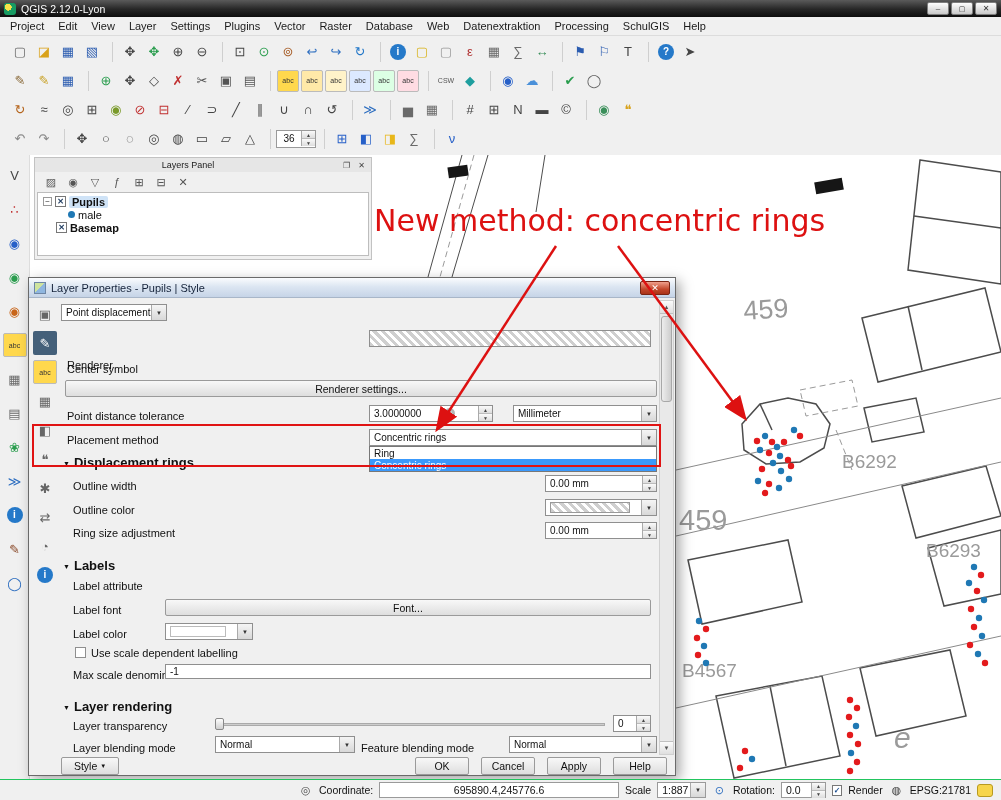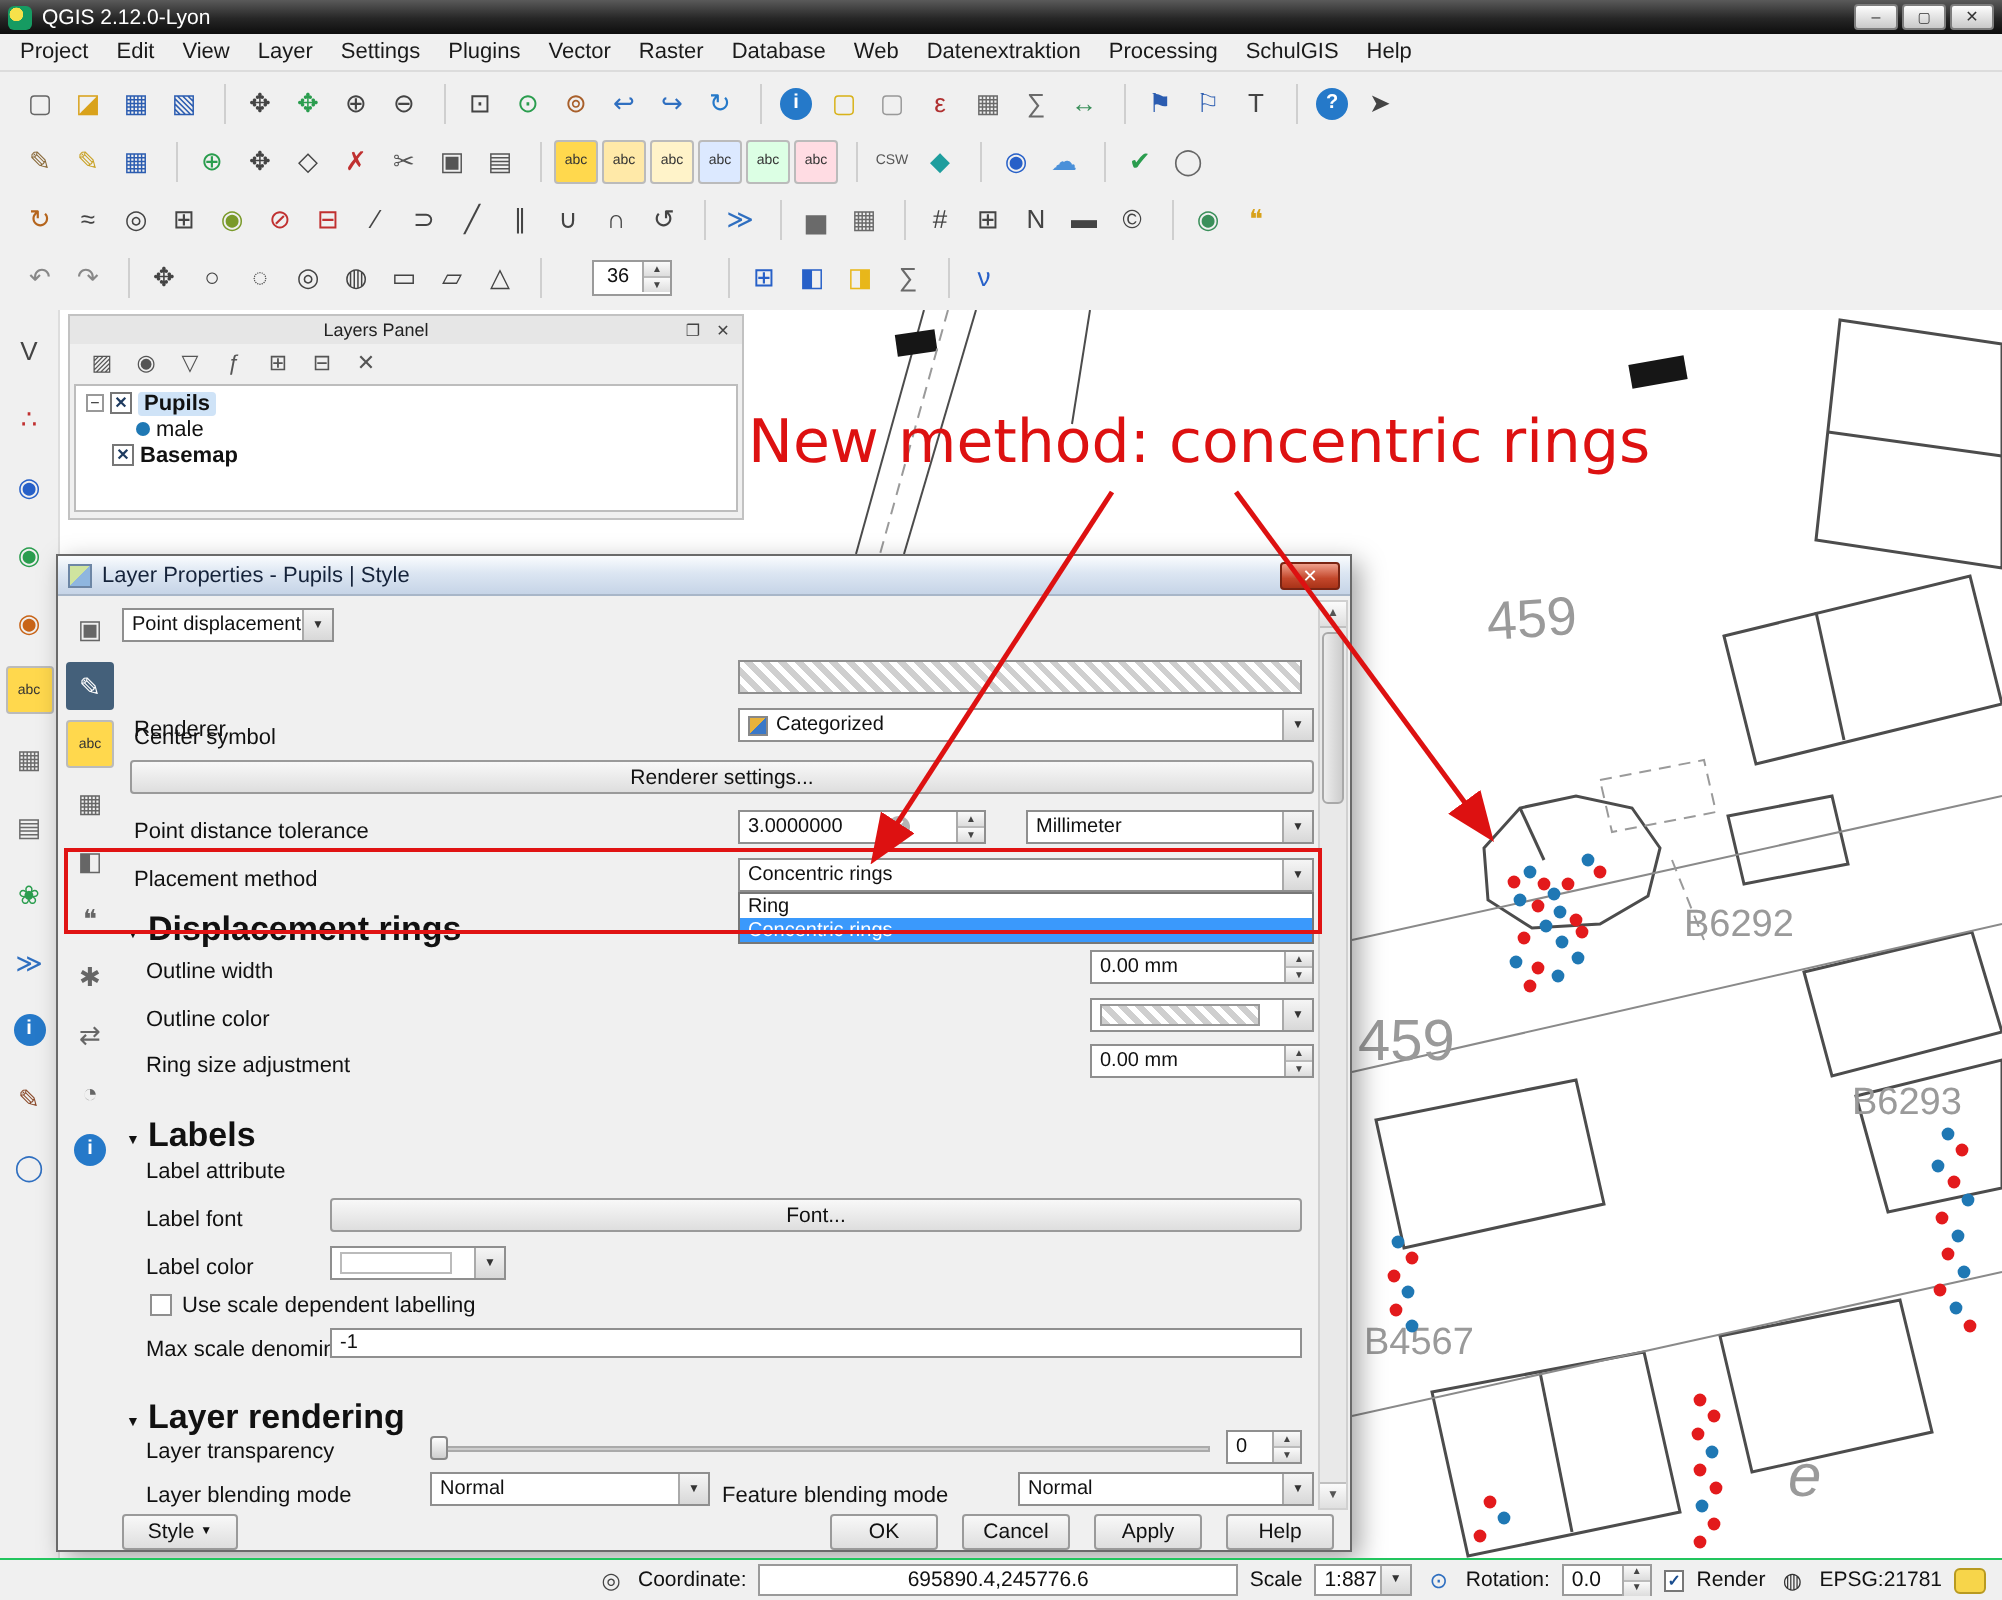--- a/index.html
+++ b/index.html
@@ -17,21 +17,21 @@
 
 #toolbars{position:absolute;left:0;top:36px;width:1001px;height:119px;background:#f0f0f0;z-index:30;padding-top:1px;}
 .tbrow{display:flex;align-items:center;height:29px;padding-left:8px;}
 .rowpart{display:flex;align-items:center;}
 .tbi{width:22px;height:22px;display:flex;align-items:center;justify-content:center;margin:0 1px;border-radius:2px;}
 .tbi span{font-size:13px;line-height:1;}
 .tbi.round span{background:#2579c9;color:#fff;border-radius:50%;width:16px;height:16px;line-height:16px;text-align:center;font-size:10px;font-weight:bold;display:block;}
 .tbi.active{background:#44607a;}
 .tbi.active span{color:#fff;}
 .tsep{width:9px;height:20px;border-right:1px solid #cfcfcf;margin-right:5px;}
-.mini-spin{display:flex;align-items:center;height:18px;border:1px solid #9a9a9a;background:#fff;margin:0 20px;}
+.mini-spin{display:flex;align-items:center;height:18px;border:1px solid #9a9a9a;background:#fff;margin:0 0;}
 .mini-spin .val{width:24px;text-align:center;font-size:10px;}
 .spin-arrows{width:14px;height:15px;display:flex;flex-direction:column;border-left:1px solid #aaa;margin-left:auto;}
 .spin-arrows .up,.spin-arrows .dn{flex:1;background:linear-gradient(#fafafa,#ddd);display:flex;align-items:center;justify-content:center;}
 .spin-arrows .up{border-bottom:1px solid #bbb;}
 .up::after{content:"▲";font-size:5px;color:#444;}
 .dn::after{content:"▼";font-size:5px;color:#444;}
 
 #leftbar{position:absolute;left:0;top:155px;width:30px;height:625px;background:#f0f0f0;border-right:1px solid #ddd;display:flex;flex-direction:column;align-items:center;padding-top:8px;gap:10px;z-index:6;}
 #leftbar .tbi{width:24px;height:24px;}
 
@@ -57,21 +57,21 @@
 .lname{font-weight:bold;}
 .sel{background:#cfe3f7;border-radius:2px;padding:0 3px;}
 
 #dialog{position:absolute;left:28px;top:277px;width:648px;height:499px;background:#f0f0f0;border:1px solid #6a6a6a;box-shadow:4px 4px 12px rgba(0,0,0,.35);z-index:20;}
 #dlg-title{height:20px;background:linear-gradient(#fafcfe,#dce6f2 45%,#c6d4e7);display:flex;align-items:center;padding:0 5px;gap:5px;font-size:11px;color:#15233a;border-bottom:1px solid #a8b6c8;}
 #dlg-ico{width:12px;height:12px;border:1px solid #6d86a5;background:linear-gradient(135deg,#cfe49f 0 50%,#8fb6df 50% 100%);}
 #dlg-close{margin-left:auto;width:30px;height:14px;background:linear-gradient(#f0a08c,#c3472b 60%,#a93318);border:1px solid #7a2413;border-radius:2px;color:#fff;font-size:9px;line-height:12px;text-align:center;}
 #dlg-side{position:absolute;left:2px;top:24px;width:28px;display:flex;flex-direction:column;align-items:center;gap:5px;}
 #dlg-side .tbi{width:24px;height:24px;}
 .lbl{position:absolute;font-size:11px;color:#111;white-space:nowrap;}
-.section{position:absolute;font-weight:bold;font-size:17px;color:#111;white-space:nowrap;}
+.section{position:absolute;font-weight:bold;font-size:13px;color:#111;white-space:nowrap;}
 .section::before{content:"▼";font-size:7px;margin-right:4px;position:relative;top:-1px;}
 .combo,.spin,.input{position:absolute;height:17px;background:#fff;border:1px solid #8f8f8f;display:flex;align-items:center;font-size:10px;padding-left:4px;overflow:hidden;}
 .cval{white-space:nowrap;overflow:hidden;}
 .arr{margin-left:auto;width:15px;height:100%;background:linear-gradient(#f5f5f5,#d8d8d8);border-left:1px solid #aaa;display:flex;align-items:center;justify-content:center;flex:none;}
 .arr::after{content:"▼";font-size:6px;color:#333;}
 .btn{position:absolute;height:17px;background:linear-gradient(#f8f8f8,#dedede);border:1px solid #9a9a9a;border-radius:2px;font-size:10.5px;display:flex;align-items:center;justify-content:center;color:#111;}
 .hatch{background:repeating-linear-gradient(45deg,#cfcfcf 0 3px,#ffffff 3px 6px);}
 .combo-ico{width:10px;height:10px;background:linear-gradient(135deg,#e8b23a 0 50%,#3a78c8 50% 100%);border:1px solid #888;margin-right:4px;flex:none;}
 .clr{width:11px;height:11px;background:#b5b5b5;border-radius:50%;color:#fff;font-size:7px;line-height:11px;text-align:center;margin-left:auto;flex:none;}
 .clr::after{content:"✕";}
@@ -659,25 +659,20 @@
 
   <div class="combo" style="left:32px;top:26px;width:106px;">
     <span class="cval">Point displacement</span>
       <span class="arr"></span>
   </div>
 
   <div class="lbl" style="left:38px;top:57px;margin-top:28px;">Center symbol</div>
   <div class="combo hatch" style="left:340px;top:52px;width:282px;"></div>
 
   <div class="lbl" style="left:38px;top:81px;">Renderer</div>
-  <div class="combo" style="left:340px;top:76px;width:288px;">
-    <span class="combo-ico"></span>
-    <span class="cval">Categorized</span>
-      <span class="arr"></span>
-  </div>
 
   <div class="btn" style="left:36px;top:102px;width:592px;">Renderer settings...</div>
 
   <div class="lbl" style="left:38px;top:132px;">Point distance tolerance</div>
   <div class="spin" style="left:340px;top:127px;width:124px;">
     <span class="cval">3.0000000</span>
     <span class="clr"></span>
     <span class="spin-arrows">
         <span class="up"></span>
         <span class="dn"></span>

